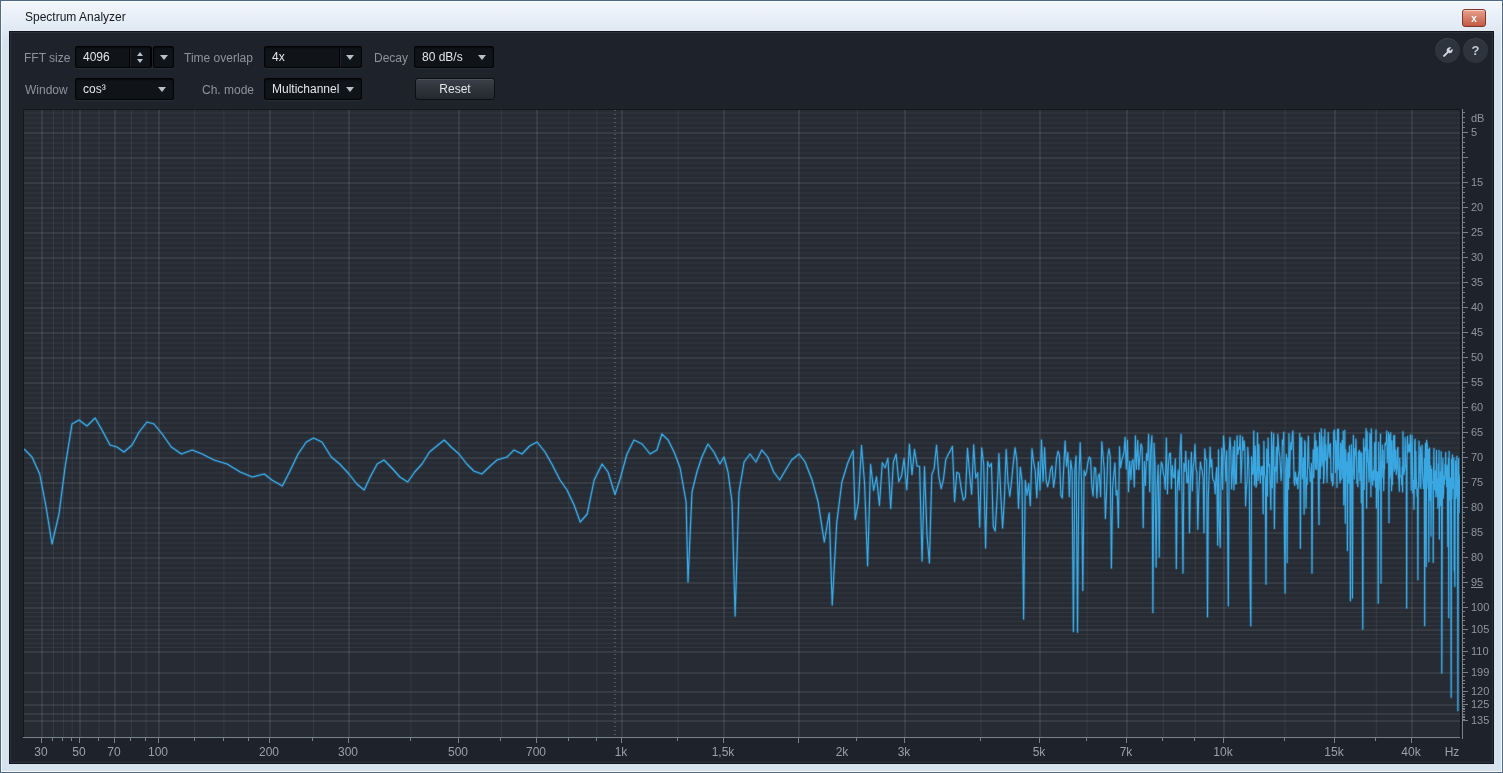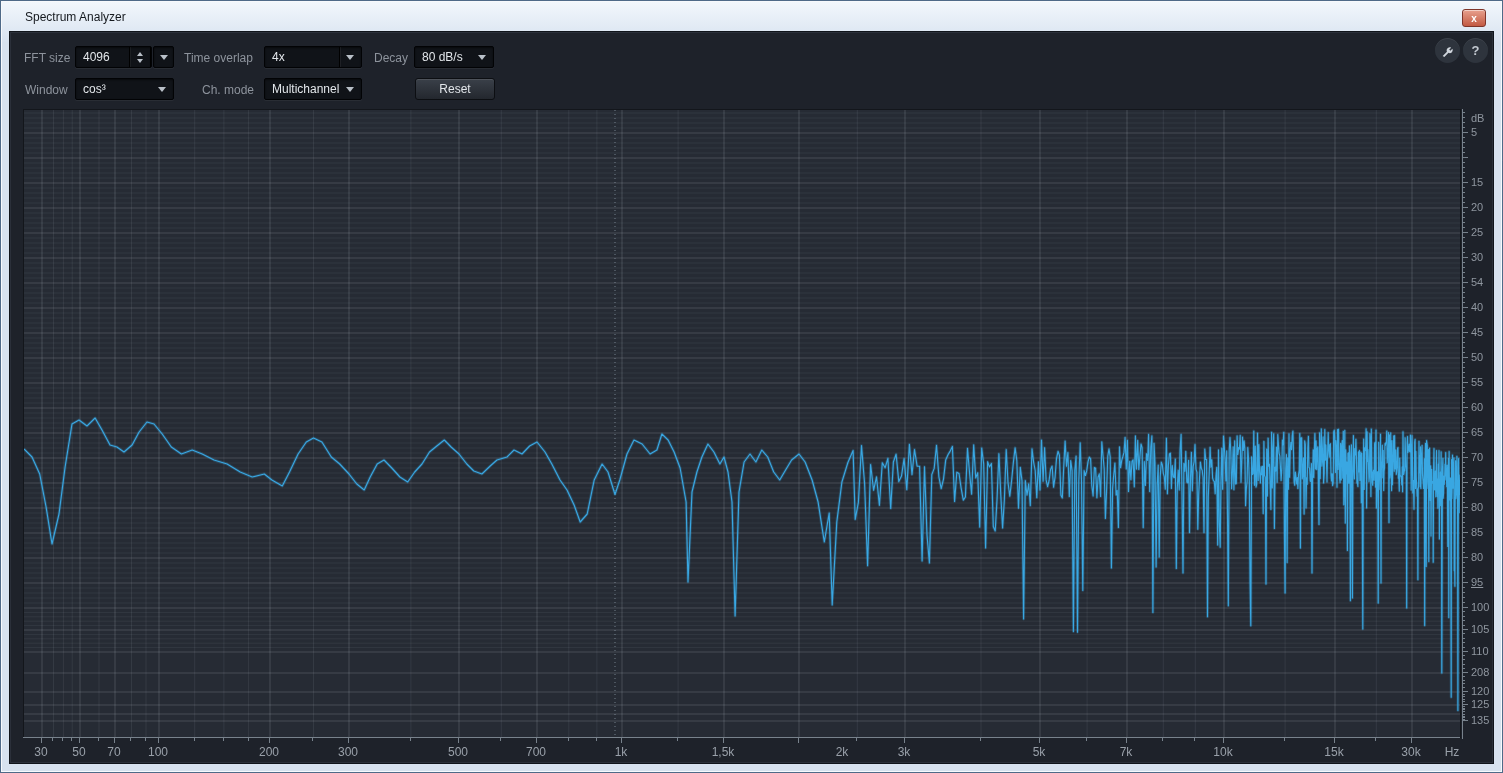--- a/index.html
+++ b/index.html
@@ -332,21 +332,21 @@
       <span class="xlabel" style="left: 881px;">3k</span>
       <div class="xtick" style="left: 1016px; height: 5px;"></div>
       <span class="xlabel" style="left: 1016px;">5k</span>
       <div class="xtick" style="left: 1103px; height: 5px;"></div>
       <span class="xlabel" style="left: 1103px;">7k</span>
       <div class="xtick" style="left: 1200px; height: 5px;"></div>
       <span class="xlabel" style="left: 1200px;">10k</span>
       <div class="xtick" style="left: 1311px; height: 5px;"></div>
       <span class="xlabel" style="left: 1311px;">15k</span>
       <div class="xtick" style="left: 1388px; height: 5px;"></div>
-      <span class="xlabel" style="left: 1388px;">30k</span>
+      <span class="xlabel" style="left: 1388px;">40k</span>
       <span class="xlabel" style="left: 1429px;">Hz</span>
     </div>
   <div id="right-axis">
     <div id="yx-line"></div>
     <span id="db-unit">dB</span>
   <div class="ytick" style="top: 5px; width: 3px;"></div>
       <div class="ytick" style="top: 10px; width: 3px;"></div>
       <div class="ytick" style="top: 15px; width: 3px;"></div>
       <div class="ytick" style="top: 20px; width: 3px;"></div>
       <div class="ytick" style="top: 30px; width: 3px;"></div>
@@ -459,21 +459,21 @@
       <span class="ylabel" style="top: 50px; margin-left: 31px;">10</span>
       <div class="ytick" style="top: 75px; width: 6px;"></div>
       <span class="ylabel" style="top: 75px;">15</span>
       <div class="ytick" style="top: 100px; width: 6px;"></div>
       <span class="ylabel" style="top: 100px;">20</span>
       <div class="ytick" style="top: 125px; width: 6px;"></div>
       <span class="ylabel" style="top: 125px;">25</span>
       <div class="ytick" style="top: 150px; width: 6px;"></div>
       <span class="ylabel" style="top: 150px;">30</span>
       <div class="ytick" style="top: 175px; width: 6px;"></div>
-      <span class="ylabel" style="top: 175px;">54</span>
+      <span class="ylabel" style="top: 175px;">35</span>
       <div class="ytick" style="top: 200px; width: 6px;"></div>
       <span class="ylabel" style="top: 200px;">40</span>
       <div class="ytick" style="top: 225px; width: 6px;"></div>
       <span class="ylabel" style="top: 225px;">45</span>
       <div class="ytick" style="top: 250px; width: 6px;"></div>
       <span class="ylabel" style="top: 250px;">50</span>
       <div class="ytick" style="top: 275px; width: 6px;"></div>
       <span class="ylabel" style="top: 275px;">55</span>
       <div class="ytick" style="top: 300px; width: 6px;"></div>
       <span class="ylabel" style="top: 300px;">60</span>
@@ -491,21 +491,21 @@
       <span class="ylabel" style="top: 450px;">80</span>
       <div class="ytick" style="top: 475px; width: 6px;"></div>
       <span class="ylabel" style="top: 475px; text-decoration: underline;">95</span>
       <div class="ytick" style="top: 500px; width: 6px;"></div>
       <span class="ylabel" style="top: 500px;">100</span>
       <div class="ytick" style="top: 522px; width: 6px;"></div>
       <span class="ylabel" style="top: 522px;">105</span>
       <div class="ytick" style="top: 544px; width: 6px;"></div>
       <span class="ylabel" style="top: 544px;">110</span>
       <div class="ytick" style="top: 565px; width: 6px;"></div>
-      <span class="ylabel" style="top: 565px;">208</span>
+      <span class="ylabel" style="top: 565px;">199</span>
       <div class="ytick" style="top: 584px; width: 6px;"></div>
       <span class="ylabel" style="top: 584px;">120</span>
       <div class="ytick" style="top: 597px; width: 6px;"></div>
       <span class="ylabel" style="top: 597px;">125</span>
       <div class="ytick" style="top: 613px; width: 6px;"></div>
       <span class="ylabel" style="top: 613px;">135</span>
     </div>
 
 </div>
 

